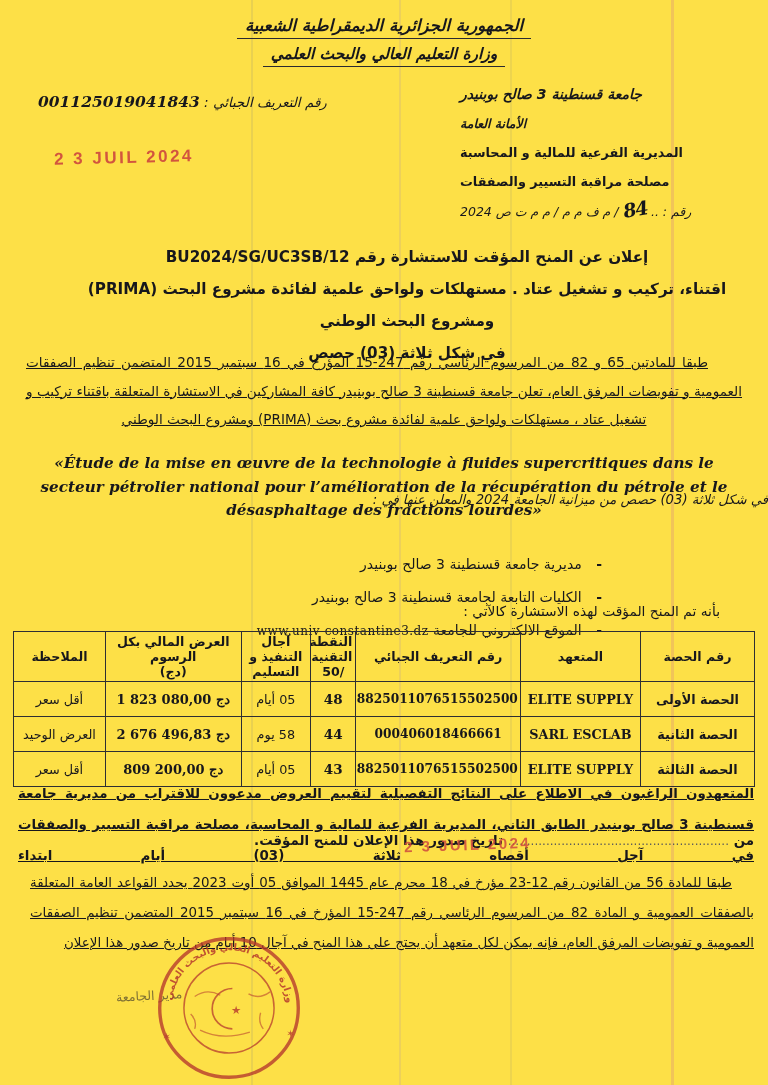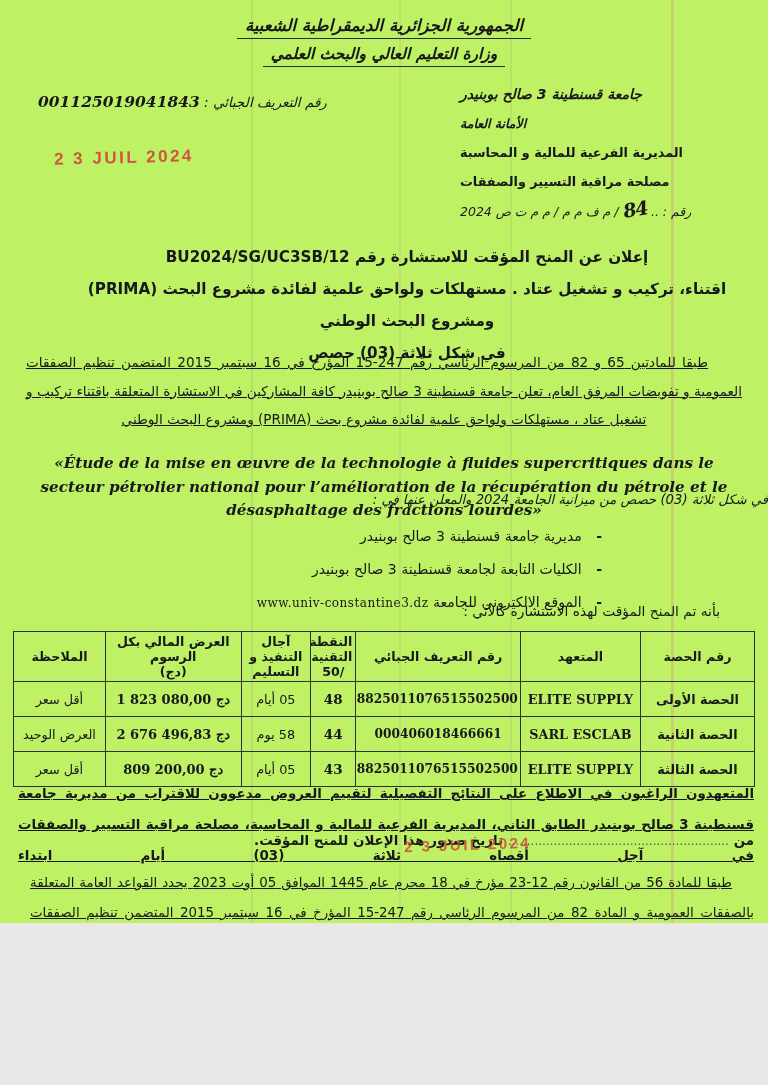--- a/index.html
+++ b/index.html
@@ -1,18 +1,18 @@
 <!DOCTYPE html>
 <html lang="ar"><head>
 <meta charset="utf-8">
 <style>
   html,body{margin:0;padding:0;background:#e8e8e6;}
   .page{
-    position:relative; width:768px; height:923px; overflow:hidden;
-    background:#bef264; color:#17171c;
+    position:relative; width:768px; height:1085px; overflow:hidden;
+    background:#fde047; color:#17171c;
     font-family:"DejaVu Sans", sans-serif;
     margin:0 auto;
   }
   .fold{position:absolute; top:0; bottom:0; width:2px; pointer-events:none;}
   .fold.f1{left:251px; background:rgba(130,130,130,.16);}
   .fold.f2{left:399px; background:rgba(196,170,140,.28); width:2px;}
   .fold.f3{left:510px; background:rgba(130,130,130,.13);}
   .fold.f4{left:671px; background:rgba(219,139,126,.33); width:2.5px;}
 
   .rtl{direction:rtl; unicode-bidi:embed;}
@@ -49,21 +49,21 @@
   .para1{position:absolute; top:348px; left:26px; right:26px; line-height:28.5px;
     text-indent:34px; text-align-last:center;}
 
   .french{position:absolute; top:429px; left:30px; right:30px; text-align:center;
     font-family:"DejaVu Serif",serif; font-weight:bold; font-style:italic;
     font-size:15.2px; line-height:23.5px; direction:ltr;margin-top:23px;}
 
   .lots-line{position:absolute; top:492px; left:0; right:0; direction:rtl;
     font-style:italic; font-size:13.2px;}
 
-  .pub-list{position:absolute; top:520px; right:166px; left:60px; direction:rtl; font-size:14px;}
+  .pub-list{position:absolute; top:548px; right:166px; left:60px; direction:rtl; font-size:14px;}
   .pub-list .item{line-height:33px;}
   .pub-list .dash{font-weight:bold; margin-left:10px;}
   .pub-list .url{font-family:"DejaVu Serif",serif; font-size:12px; letter-spacing:.5px;}
 
   .award-line{position:absolute; top:603px; right:48px; direction:rtl; font-size:13.8px;}
 
   table.results{position:absolute; top:631px; left:13px; width:742px; border-collapse:collapse;
     direction:rtl; font-size:12.8px; table-layout:fixed;}
   table.results th, table.results td{border:1.3px solid #2e2e33; padding:2px 3px; text-align:center;
     vertical-align:middle; overflow:hidden;}

